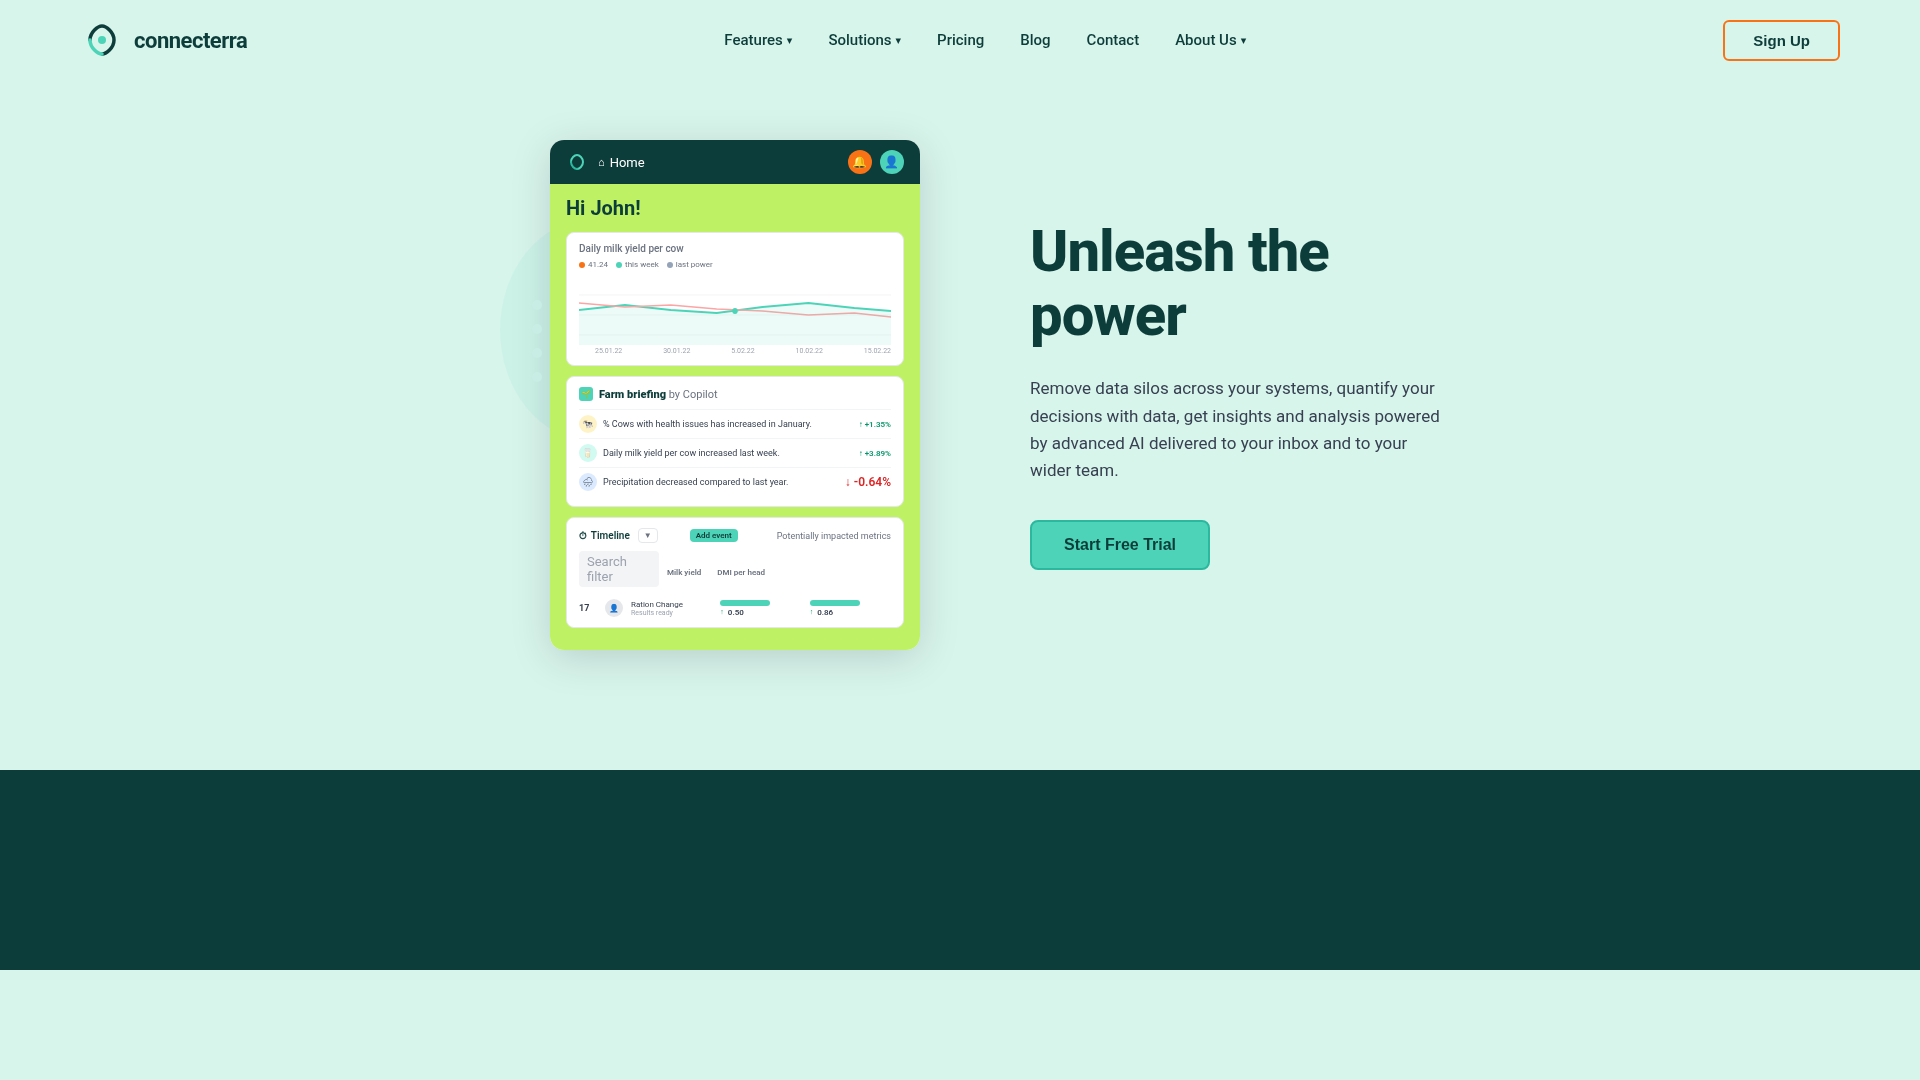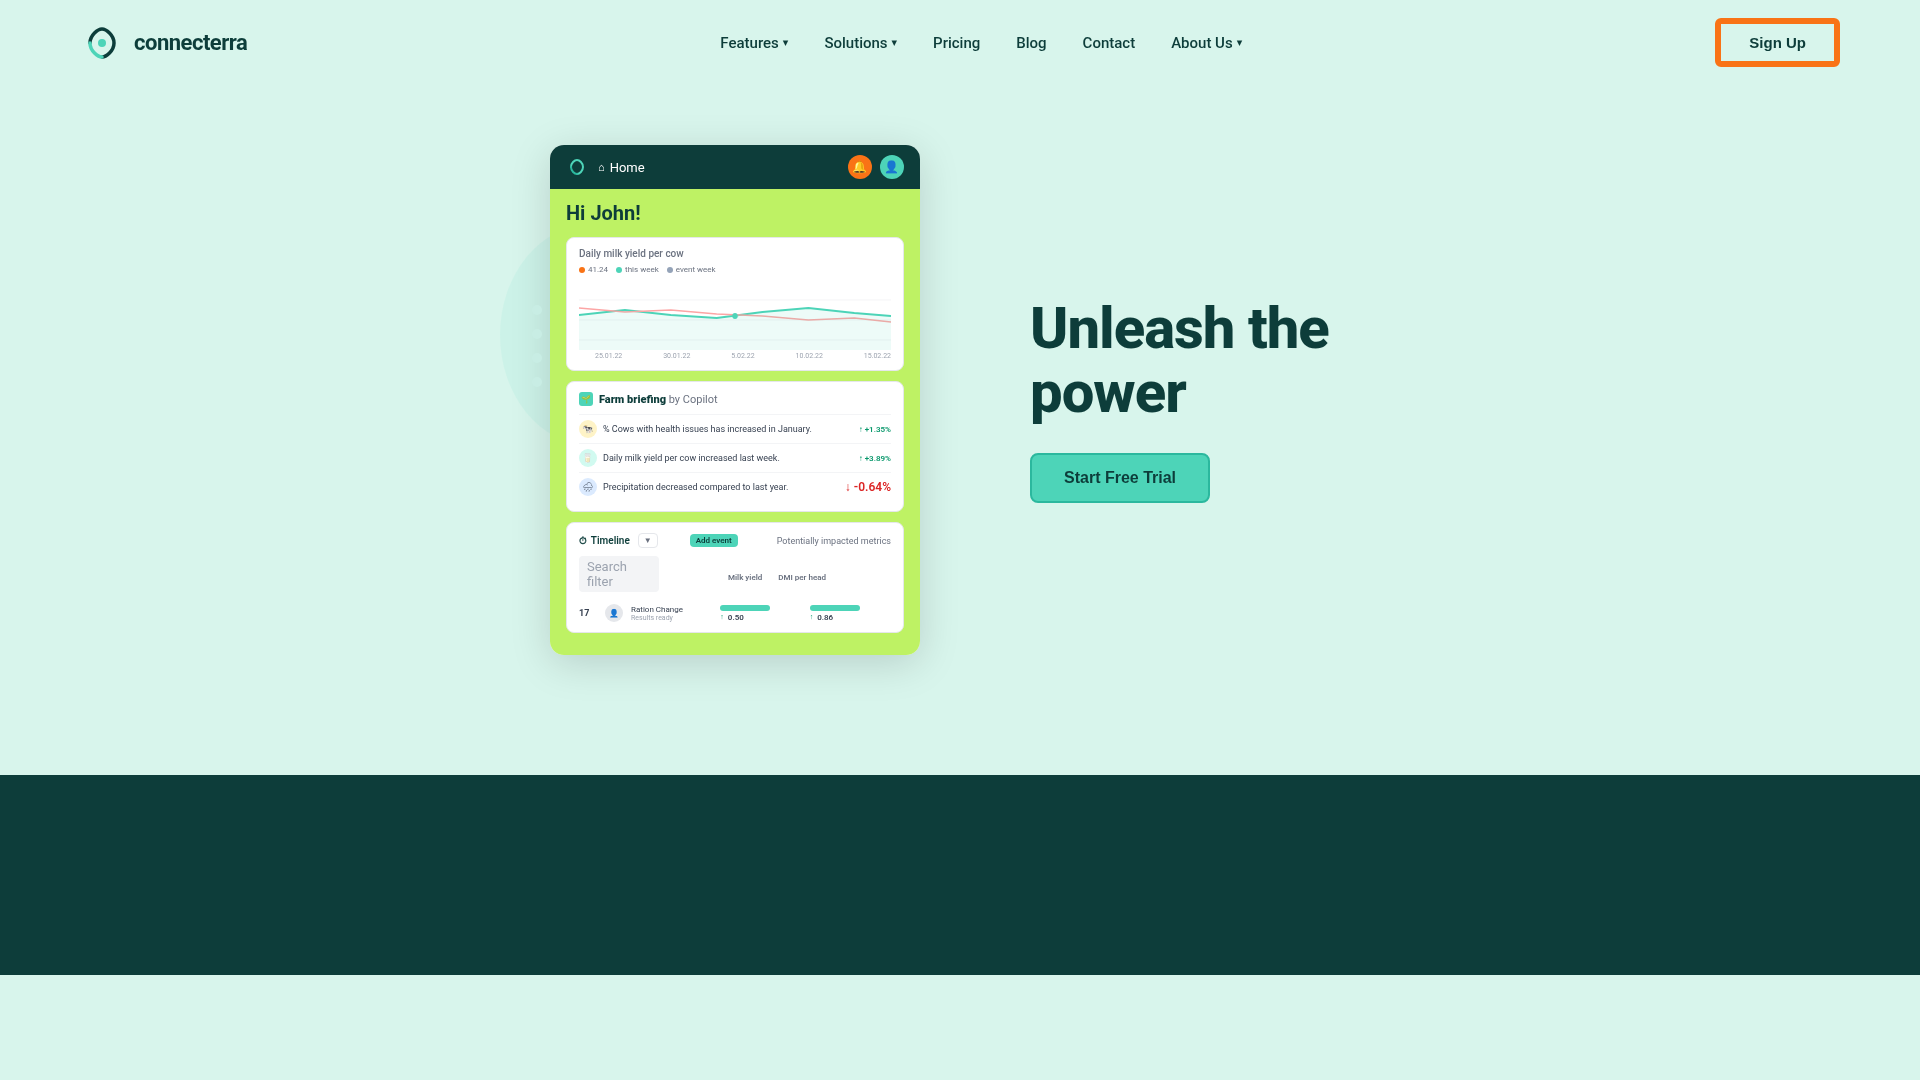--- a/index.html
+++ b/index.html
@@ -50,21 +50,21 @@
       font-weight: 500;
       cursor: pointer;
       text-decoration: none;
     }
     .nav-item .chevron {
       font-size: 11px;
       color: #0d3d3a;
     }
     .signup-btn {
       background: transparent;
-      border: 6px solid #f97316;
+      border: 2px solid #f97316;
       color: #0d3d3a;
       font-size: 15px;
       font-weight: 700;
       padding: 10px 28px;
       border-radius: 6px;
       cursor: pointer;
     }
 
     
     .hero {
@@ -504,21 +504,21 @@
             <div class="legend-item">
               <div class="legend-dot" style="background:#f97316"></div>
               <span>41.24</span>
             </div>
             <div class="legend-item">
               <div class="legend-dot" style="background:#4dd4b8"></div>
               <span>this week</span>
             </div>
             <div class="legend-item">
               <div class="legend-dot" style="background:#94a3b8"></div>
-              <span>event week</span>
+              <span>last power</span>
             </div>
           </div>
           <div class="chart-area">
             <svg class="chart-svg" viewBox="0 0 340 70" preserveAspectRatio="none">
 
               <line x1="0" y1="20" x2="340" y2="20" stroke="#f3f4f6" stroke-width="1"></line>
               <line x1="0" y1="40" x2="340" y2="40" stroke="#f3f4f6" stroke-width="1"></line>
               <line x1="0" y1="60" x2="340" y2="60" stroke="#f3f4f6" stroke-width="1"></line>
 
               <polyline points="0,35 50,30 100,35 150,38 200,32 250,28 300,33 340,36" fill="none" stroke="#4dd4b8" stroke-width="2" stroke-linejoin="round"></polyline>
@@ -572,21 +572,21 @@
             <span class="timeline-label">
               <span>⏱</span>
               <span>Timeline</span>
             </span>
             <div class="timeline-filter">▼</div>
             <div class="add-event-btn">Add event</div>
             <span class="potentially-label">Potentially impacted metrics</span>
           </div>
           <div style="display:flex; align-items:center; gap:8px; margin-bottom:6px;">
             <div class="search-bar">Search filter</div>
-            <div style="flex:1; display:flex; gap:16px; justify-content:center; padding-right:4px;">
+            <div style="flex:1; display:flex; gap:16px; justify-content:flex-start; padding-right:4px;">
               <span style="font-size:8px; color:#6b7280; font-weight:600;">Milk yield</span>
               <span style="font-size:8px; color:#6b7280; font-weight:600;">DMI per head</span>
             </div>
           </div>
           <div class="timeline-row">
             <span class="timeline-date">17</span>
             <div class="timeline-event-icon">👤</div>
             <div style="flex:1;">
               <div class="timeline-event-text">Ration Change</div>
               <div class="timeline-event-sub">Results ready</div>
@@ -615,18 +615,19 @@
         </div>
 
       </div>
     </div>
   </div>
 
   <div class="hero-text">
     <h1 class="hero-headline">
       <span>Unleash the power</span><br>
     </h1>
+    <p class="hero-subtext">Remove data silos across your systems, quantify your decisions with data, get insights and analysis powered by advanced AI delivered to your inbox and to your wider team.</p>
     <button class="cta-btn">Start Free Trial</button>
   </div>
 
 </section>
 
 <div class="footer-dark"></div>
 
 </body></html>

